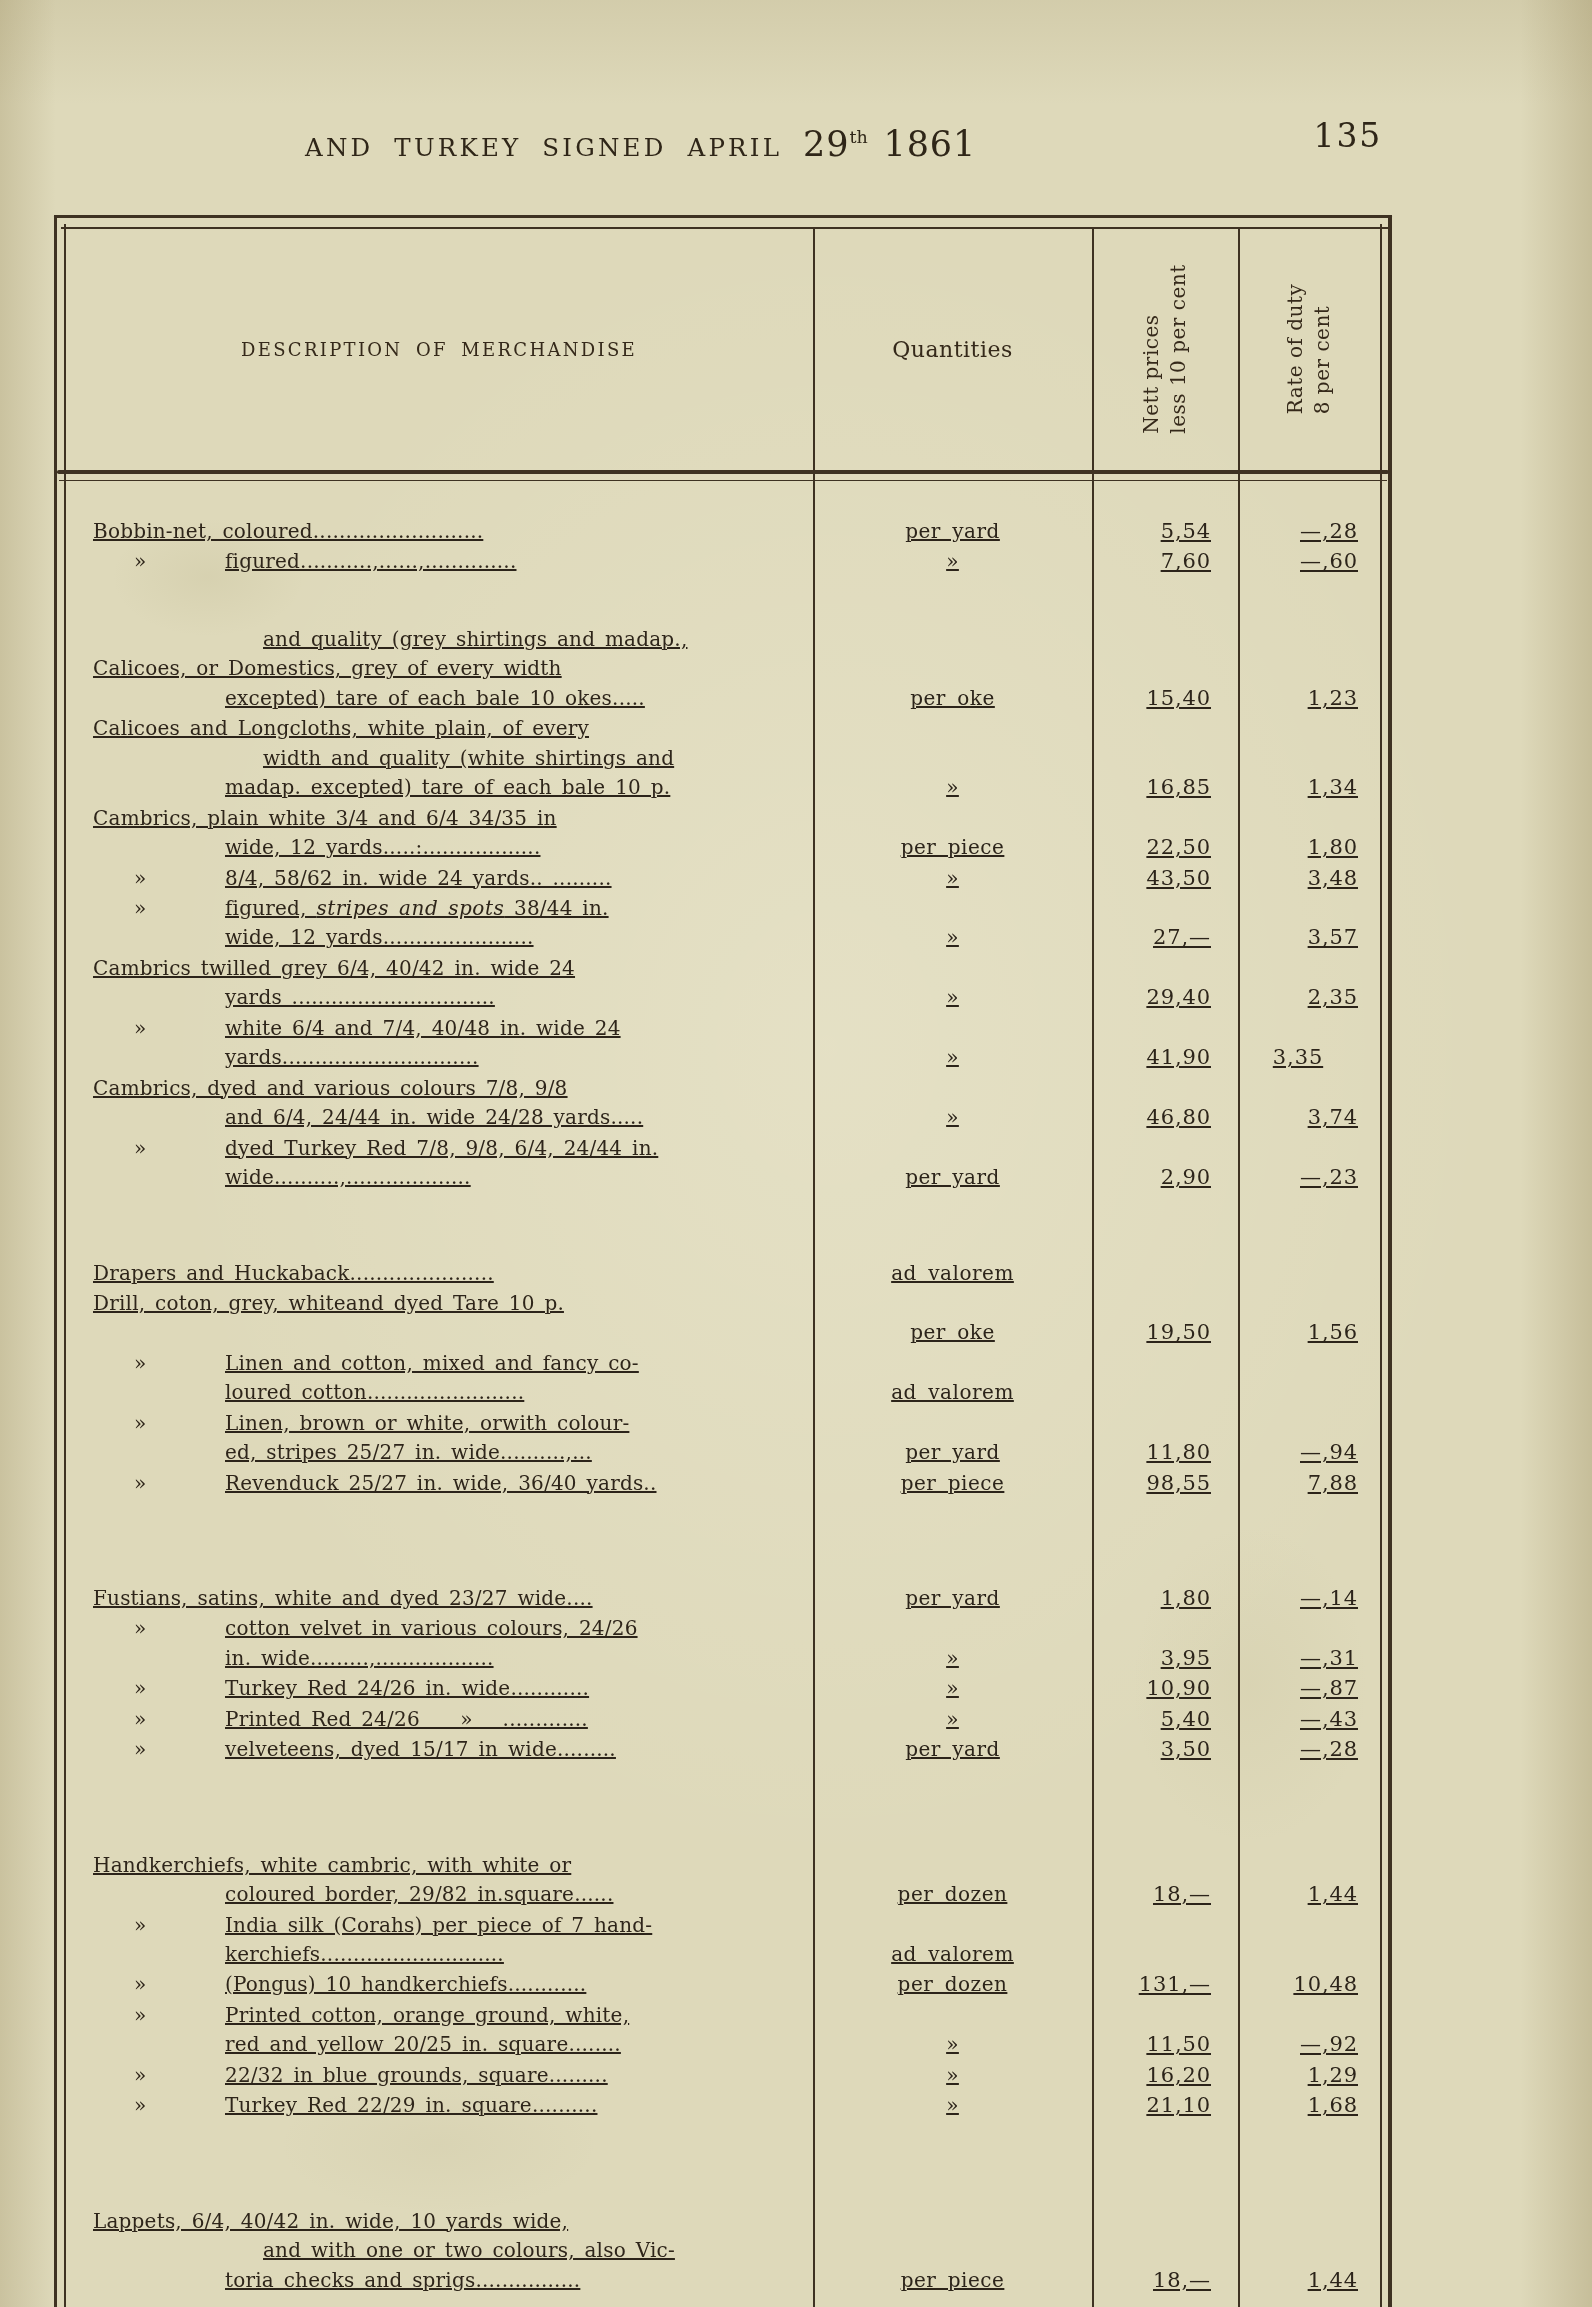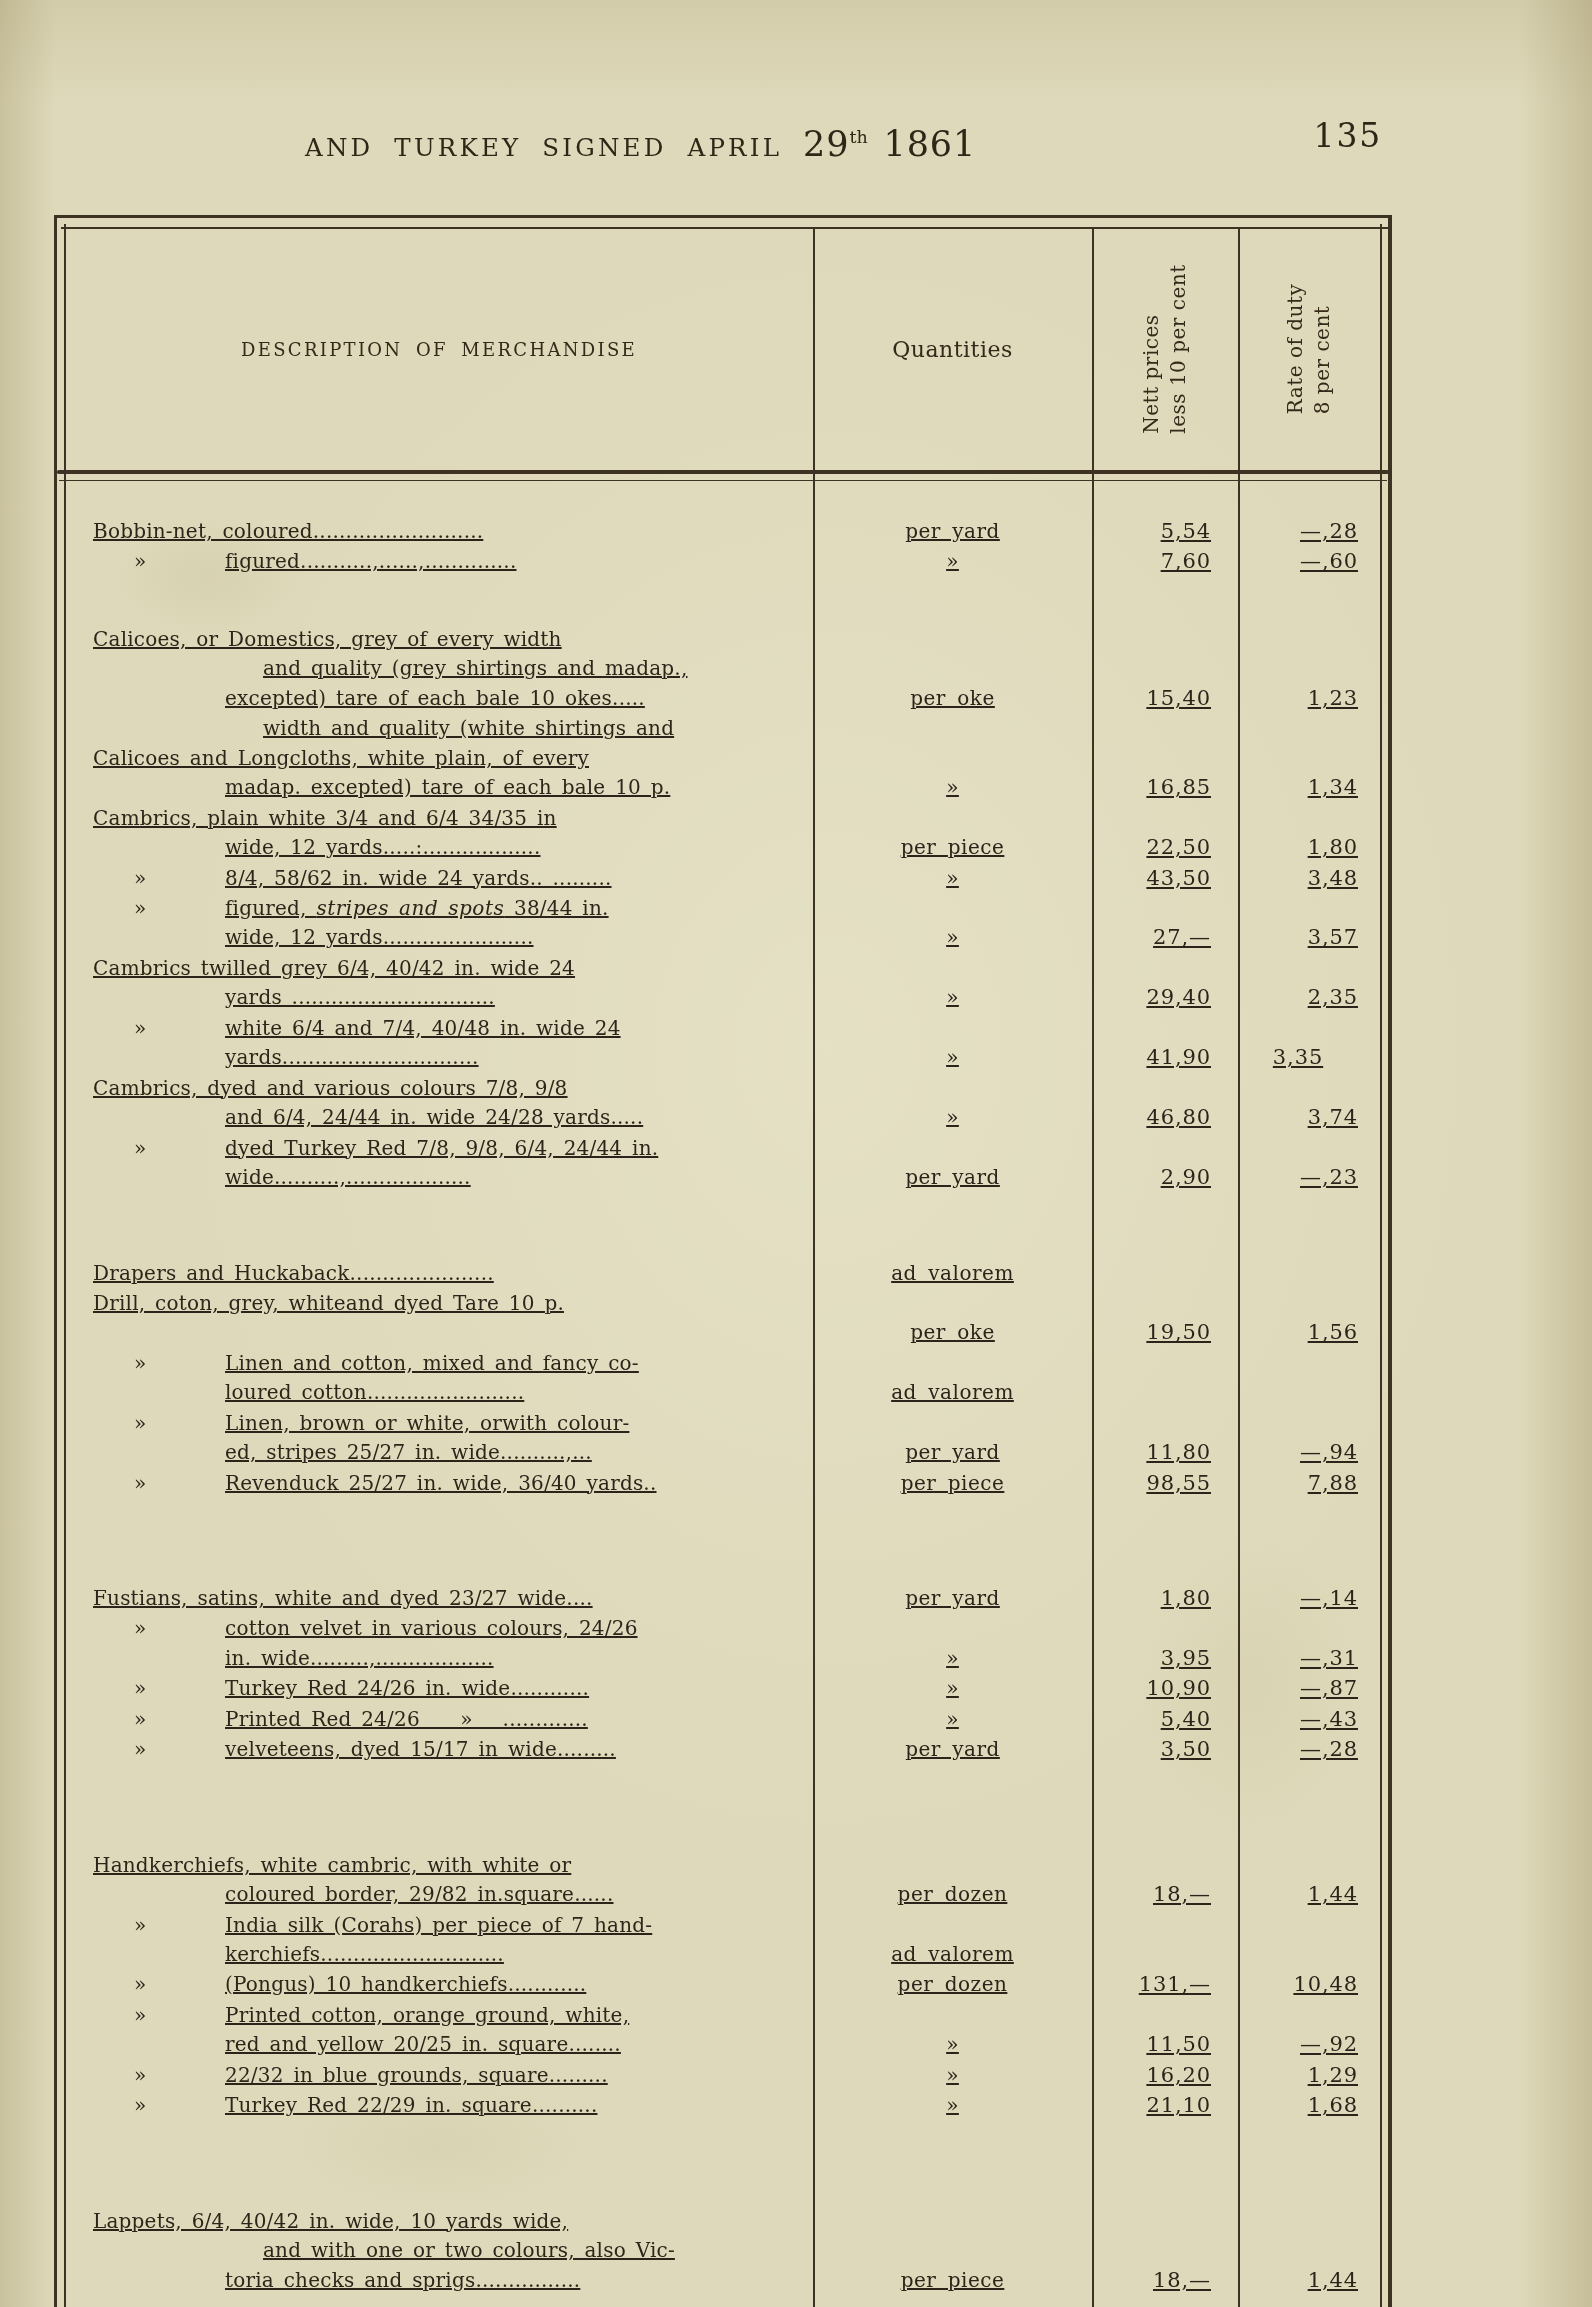--- a/index.html
+++ b/index.html
@@ -174,38 +174,38 @@
             </div>
             <div class="td price">
               <span class="val" style="margin-top: 0px;">7,60</span>
             </div>
             <div class="td duty">
               <span class="val" style="margin-top: 0px;">—,60</span>
             </div>
           </div>
           <div class="trow gap-s">
             <div class="td desc">
+              <div class="dline k-c"><span class="dtext"><span>and quality (grey shirtings and madap.,</span></span></div>
               <div class="dline k-m"><span class="dtext"><span>Calicoes, or Domestics, grey of every width</span></span></div>
-              <div class="dline k-c"><span class="dtext"><span>and quality (grey shirtings and madap.,</span></span></div>
               <div class="dline k-c2"><span class="dtext"><span>excepted) tare of each bale 10 okes.....</span></span></div>
             </div>
             <div class="td qty">
               <span class="val" style="margin-top: 59px;">per oke</span>
             </div>
             <div class="td price">
               <span class="val" style="margin-top: 59px;">15,40</span>
             </div>
             <div class="td duty">
               <span class="val" style="margin-top: 59px;">1,23</span>
             </div>
           </div>
           <div class="trow">
             <div class="td desc">
+              <div class="dline k-m"><span class="dtext"><span>Calicoes and Longcloths, white plain, of every</span></span></div>
               <div class="dline k-c"><span class="dtext"><span>width and quality (white shirtings and</span></span></div>
-              <div class="dline k-m"><span class="dtext"><span>Calicoes and Longcloths, white plain, of every</span></span></div>
               <div class="dline k-c2"><span class="dtext"><span>madap. excepted) tare of each bale 10 p.</span></span></div>
             </div>
             <div class="td qty">
               <span class="val" style="margin-top: 59px;">»</span>
             </div>
             <div class="td price">
               <span class="val" style="margin-top: 59px;">16,85</span>
             </div>
             <div class="td duty">
               <span class="val" style="margin-top: 59px;">1,34</span>

